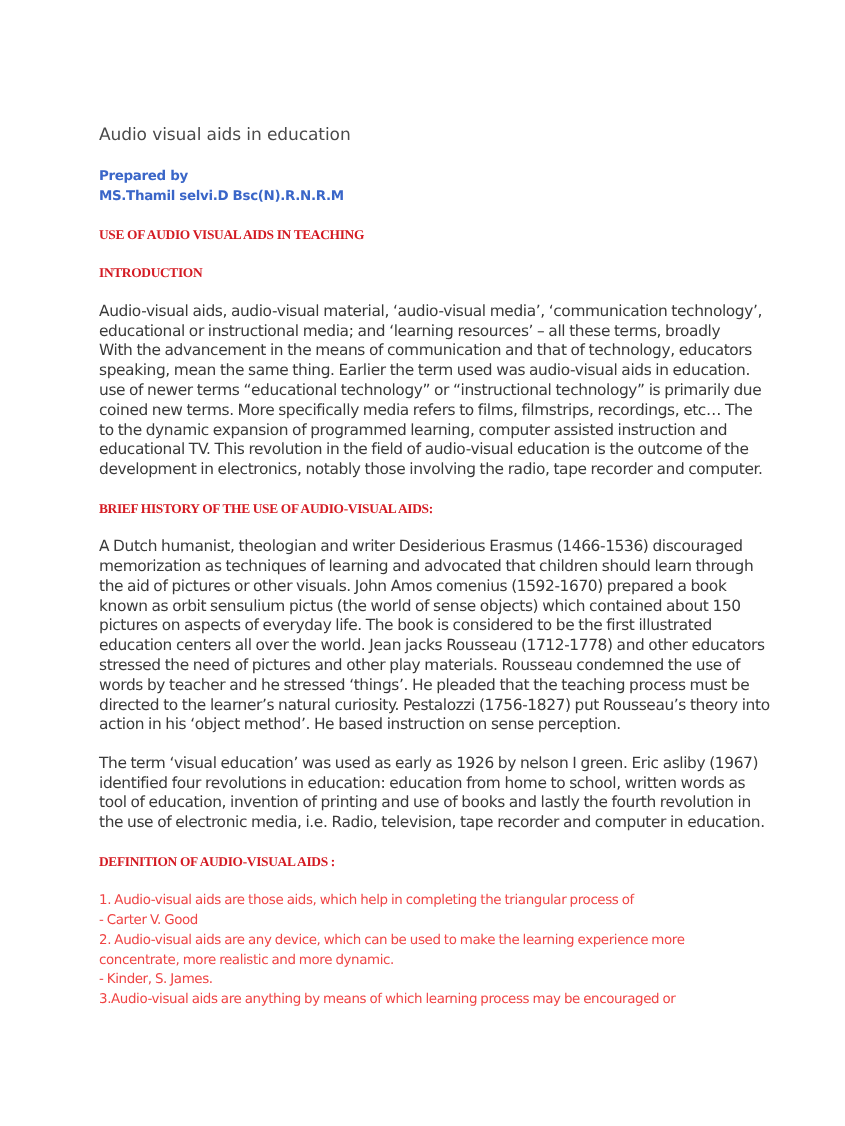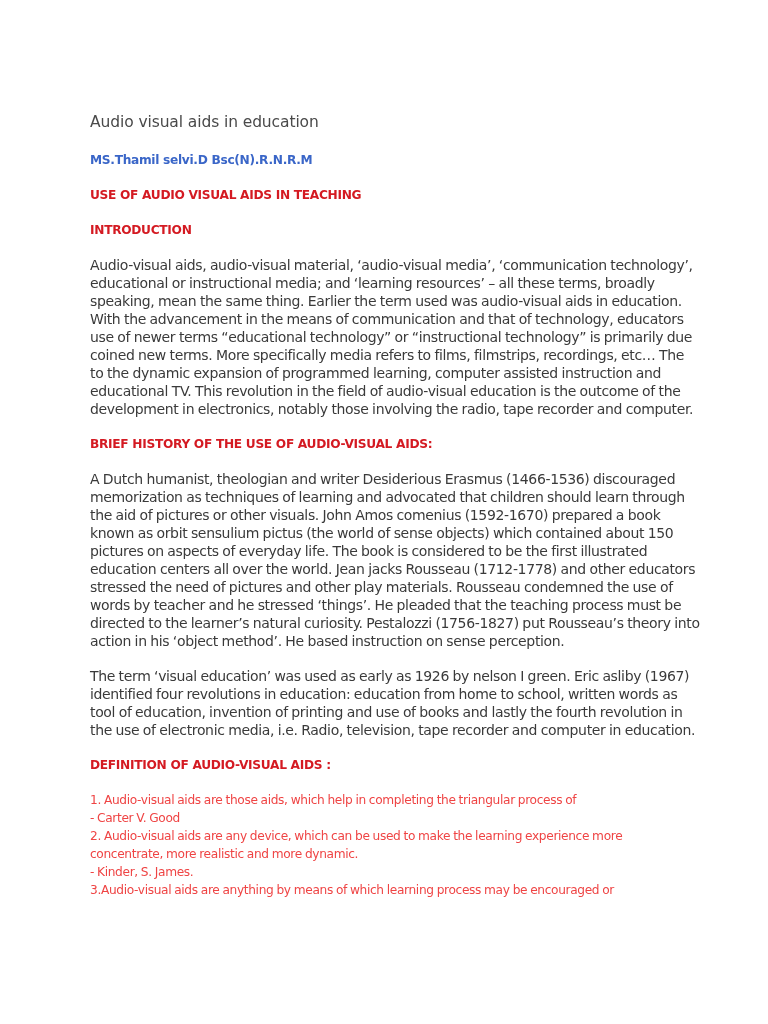--- a/index.html
+++ b/index.html
@@ -37,20 +37,21 @@
       margin: 0 0 17px 0;
       letter-spacing: -0.3px;
     }
     .heading {
       color: #d41a22;
       font-weight: bold;
       font-size: 12.2px;
       line-height: 18px;
       letter-spacing: -0.3px;
       margin: 0 0 17px 0;
+      font-family: Liberation Serif, serif;
     }
     .para {
       font-size: 14px;
       line-height: 18px;
       margin: 0 0 17px 0;
       letter-spacing: -0.35px;
       word-spacing: -0.5px;
       color: #3a3a3a;
       font-weight: 500;
     }
@@ -68,32 +69,33 @@
     }
   </style>
 </head>
 <body>
 
 <div class="page">
 
   <div class="doc-title">Audio visual aids in education</div>
 
   <div class="author-block">
+    <span class="line">Prepared by</span>
     <span class="line">MS.Thamil selvi.D Bsc(N).R.N.R.M</span>
   </div>
 
   <div class="heading">USE OF AUDIO VISUAL AIDS IN TEACHING</div>
 
   <div class="heading">INTRODUCTION</div>
 
   <div class="para">
     <span class="line">Audio-visual aids, audio-visual material, ‘audio-visual media’, ‘communication technology’,</span>
     <span class="line">educational or instructional media; and ‘learning resources’ – all these terms, broadly</span>
+    <span class="line">With the advancement in the means of communication and that of technology, educators</span>
     <span class="line">speaking, mean the same thing. Earlier the term used was audio-visual aids in education.</span>
-    <span class="line">With the advancement in the means of communication and that of technology, educators</span>
     <span class="line">use of newer terms “educational technology” or “instructional technology” is primarily due</span>
     <span class="line">coined new terms. More specifically media refers to films, filmstrips, recordings, etc… The</span>
     <span class="line">to the dynamic expansion of programmed learning, computer assisted instruction and</span>
     <span class="line">educational TV. This revolution in the field of audio-visual education is the outcome of the</span>
     <span class="line">development in electronics, notably those involving the radio, tape recorder and computer.</span>
   </div>
 
   <div class="heading">BRIEF HISTORY OF THE USE OF AUDIO-VISUAL AIDS:</div>
 
   <div class="para">

